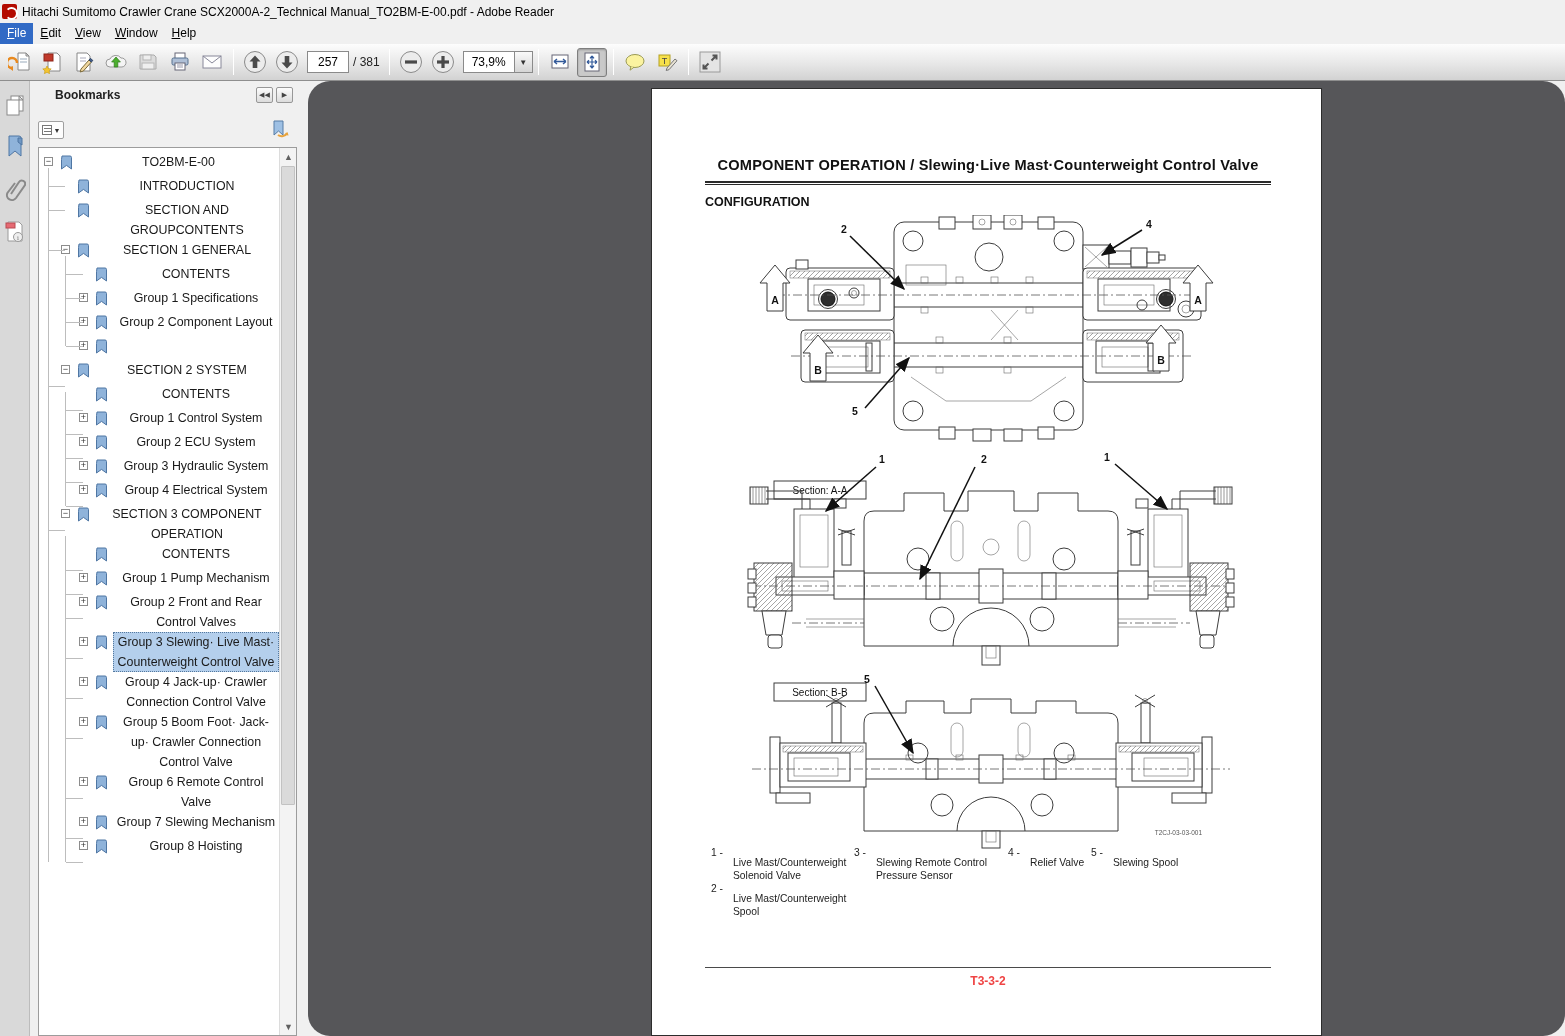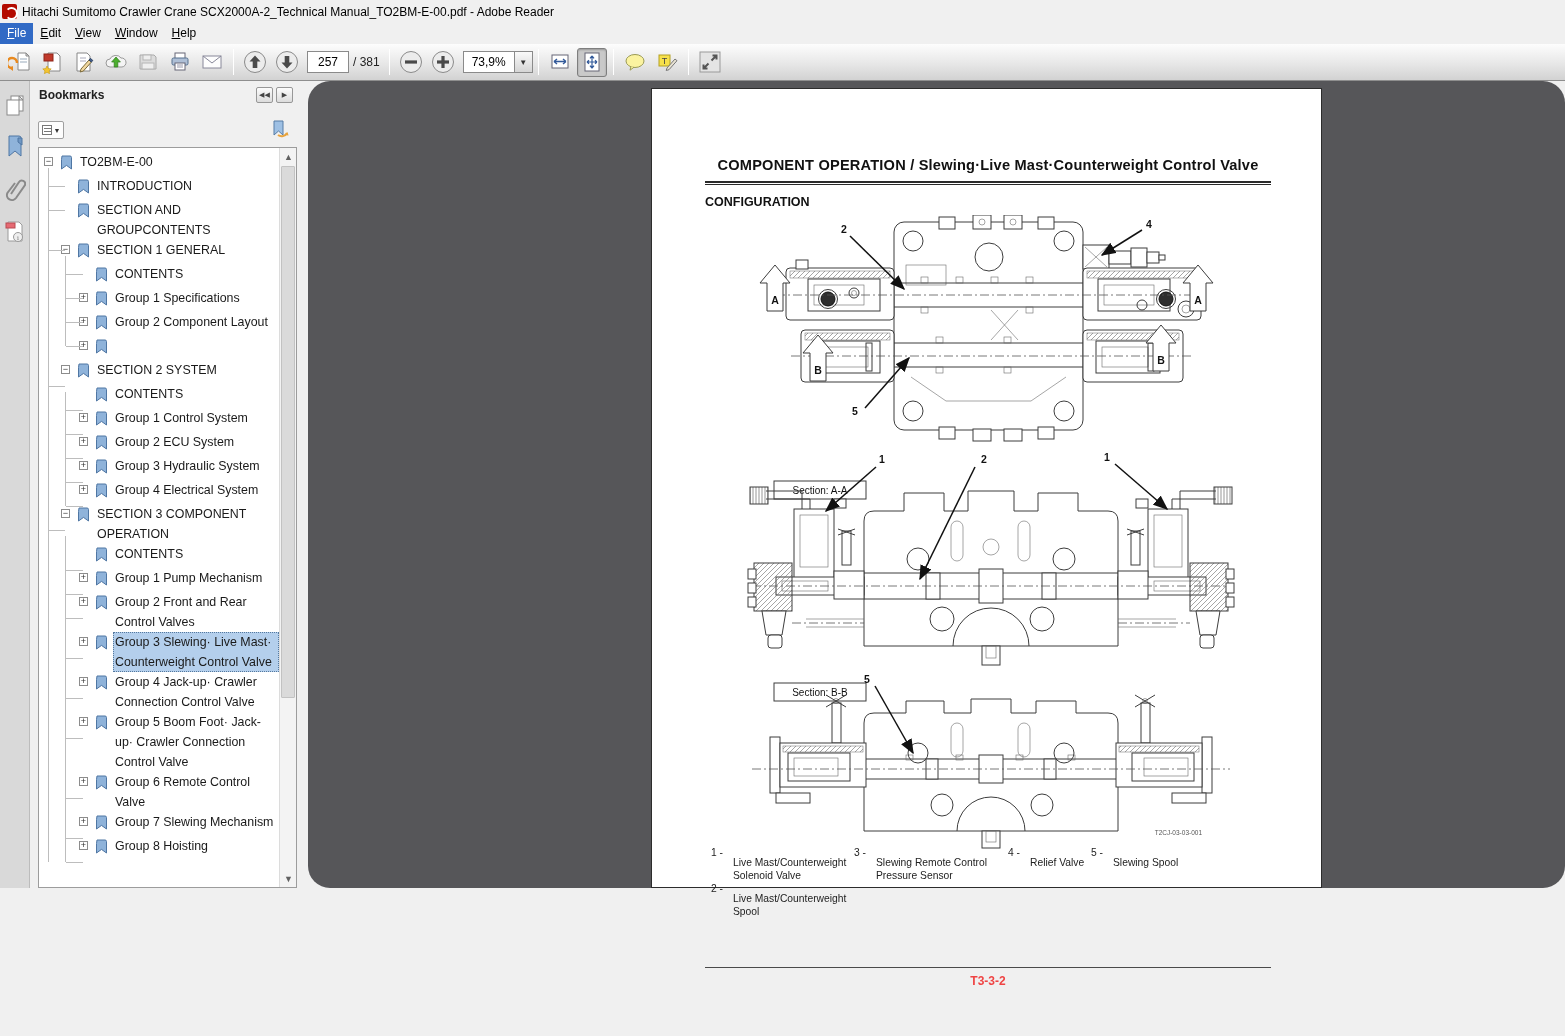--- a/index.html
+++ b/index.html
@@ -1,18 +1,18 @@
 <!DOCTYPE html>
 <html><head>
 <meta charset="utf-8">
 <style>
   * { margin:0; padding:0; box-sizing:border-box; }
   html,body { width:1565px; height:1036px; overflow:hidden; }
   body { font-family:"Liberation Sans", sans-serif; background:#f0f0f0; }
-  #window { position:relative; width:1565px; height:888px; background:#f0f0f0; }
+  #window { position:relative; width:1565px; height:1036px; background:#f0f0f0; }
 
   
   #title-bar { position:absolute; left:0; top:0; width:100%; height:23px; background:#f0f0f0; display:flex; align-items:center; }
   #app-icon { width:15px; height:15px; margin:0 5px 0 2px; background:#b30b00; border-radius:2px; position:relative; }
   #app-icon:before { content:""; position:absolute; left:3px; top:3px; width:9px; height:9px;
       border:2px solid #fff; border-radius:50%; border-left-color:transparent; }
   #title-text { font-size:12px; color:#000; white-space:nowrap; }
 
   
   #menu-bar { position:absolute; left:0; top:23px; width:100%; height:21px; background:#f0f0f0; display:flex; align-items:stretch; font-size:12px; }
@@ -32,40 +32,40 @@
   #zoom-combo { display:flex; margin-left:4px; }
   #zoom-value { width:52px; height:22px; background:#fff; border:1px solid #8a8a8a; font-size:12px; display:flex; align-items:center; justify-content:center; }
   #zoom-drop { width:18px; height:22px; border:1px solid #8a8a8a; border-left:none; background:linear-gradient(#fafafa,#d5d5d5); font-size:8px; color:#333; display:flex; align-items:center; justify-content:center; }
 
   
   #icon-strip { position:absolute; left:0; top:81px; width:30px; bottom:0; background:#d9d9d9; border-right:1px solid #bcbcbc; }
   .strip-icon { position:absolute; left:3px; width:24px; height:26px; display:flex; align-items:center; justify-content:center; }
 
   
   #bm-panel { position:absolute; left:30px; top:81px; width:272px; bottom:0; background:#f0f0f0; }
-  #bm-header { position:absolute; left:0; top:0; width:100%; height:28px; display:flex; align-items:center; }
+  #bm-header { position:absolute; left:0; top:0; width:100%; height:28px; display:flex; align-items:center;padding-left:16px; }
   #bm-title { font-size:12px; font-weight:bold; color:#222; margin-left:9px; flex:1; }
   .hd-btn { width:17px; height:16px; border:1px solid #979797; background:linear-gradient(#fcfcfc,#dcdcdc); font-size:7px; color:#444;
       display:flex; align-items:center; justify-content:center; margin-right:3px; border-radius:2px; }
   #bm-header .sp { width:6px; }
   #bm-options { position:absolute; left:0; top:38px; width:100%; height:24px; }
   #bm-opt-btn { position:absolute; left:8px; top:2px; width:26px; height:18px; border:1px solid #a0a0a0; background:#fdfdfd; border-radius:2px;
       display:flex; align-items:center; justify-content:center; gap:2px; }
   .optlines { width:10px; height:10px; border:1px solid #777; background:#fff; position:relative; }
   .optlines:before { content:""; position:absolute; left:1px; top:2px; width:7px; height:1px; background:#777; box-shadow:0 3px 0 #777; }
   .caret { font-size:7px; color:#333; }
   #bm-goto { position:absolute; right:12px; top:0; width:20px; height:20px; }
 
   #bm-treebox { position:absolute; left:8px; top:66px; right:5px; bottom:0; background:#fff; border:1px solid #9c9c9c; }
   #bm-rows { position:absolute; left:0; top:0; right:17px; bottom:0; padding:4px 0 0 0; overflow:hidden; font-size:12.4px; color:#1a1a1a; }
   .bm-row { position:relative; display:flex; align-items:flex-start; line-height:20px; cursor:default; }
   .bm-exp { flex:0 0 9px; height:9px; margin:5px 6px 0 0; border:1px solid #8c8c8c; background:#fff; font-size:9px; line-height:7px; text-align:center; color:#333; }
   .bm-exp.none { visibility:hidden; }
   .bm-ico { flex:0 0 14px; margin:3px 5px 0 0; }
-  .bm-label { flex:1 1 auto; padding:0 2px; }
+  .bm-label { flex:1 1 auto; padding:0 2px;text-align:center; }
   .bm-label.sel { background:#b4cfec; outline:1px dotted #55799e; outline-offset:-1px; }
   .vline { position:absolute; width:1px; background:#bdbdbd; }
   .hline { position:absolute; height:1px; background:#bdbdbd; }
 
   
   #bm-scroll { position:absolute; right:0; top:0; width:17px; bottom:0; background:#f3f3f3; border-left:1px solid #dcdcdc; }
   .sc-btn { position:absolute; left:0; width:17px; height:17px; color:#606060; font-size:9px; display:flex; align-items:center; justify-content:center; }
   #sc-up { top:0; }
   #sc-down { bottom:0; }
   #sc-thumb { position:absolute; left:1px; right:1px; top:18px; height:72%; background:#dadada; border:1px solid #c2c2c2; border-radius:1px; }

